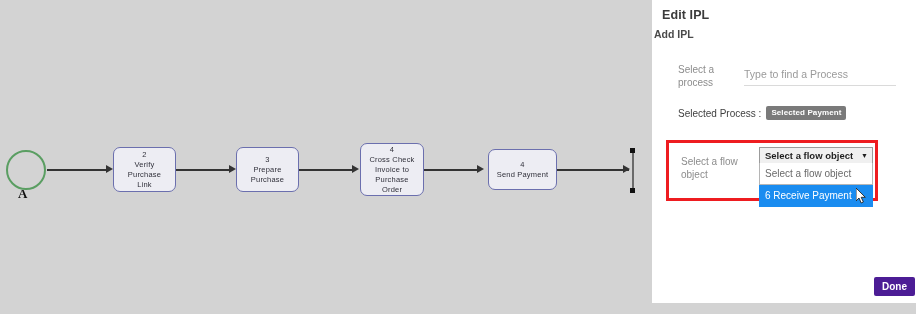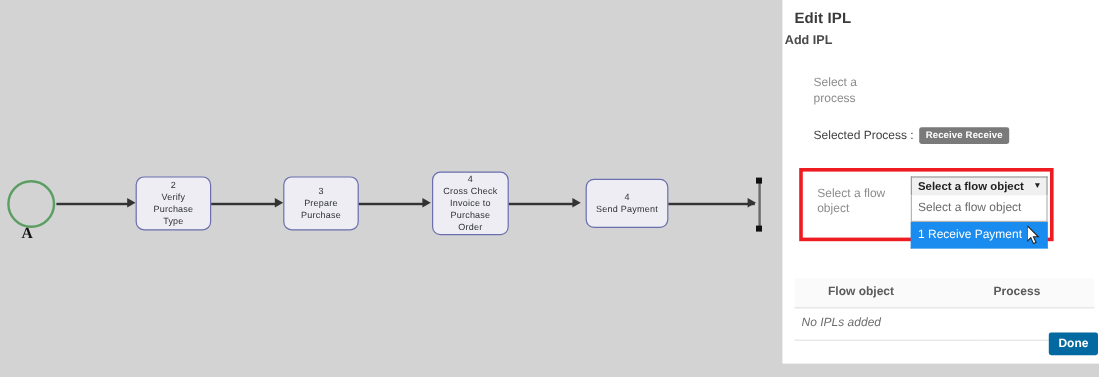--- a/index.html
+++ b/index.html
@@ -260,21 +260,21 @@
     padding: 7px 0 8px 6px;
     border-bottom: 1px solid #e4e4e4;
   }
 
   #done-button {
     position: absolute;
     left: 222px;
     top: 277px;
     width: 41px;
     height: 19px;
-    background: #0369a1;
+    background: #4c1d95;
     color: #ffffff;
     font-size: 10px;
     font-weight: bold;
     border: none;
     border-radius: 2px;
     font-family: "Liberation Sans", sans-serif;
     cursor: pointer;
     display: flex;
     align-items: center;
     justify-content: center;
@@ -288,21 +288,21 @@
   <div class="start-node" style="left:6px; top:150px; width:40px; height:40px;"></div>
   <div class="start-label" style="left:18px; top:186px;">A</div>
 
   <div class="conn" style="left:47px; top:169px; width:62px;"></div>
   <div class="conn-arrow" style="left:106px; top:165px;"></div>
 
   <div class="flow-node" style="left:113px; top:147px; width:63px; height:45px;">
     <span class="node-num">2</span>
     <span class="node-label">Verify
 Purchase
-Type</span>
+Link</span>
   </div>
 
   <div class="conn" style="left:176px; top:169px; width:56px;"></div>
   <div class="conn-arrow" style="left:229px; top:165px;"></div>
 
   <div class="flow-node" style="left:236px; top:147px; width:63px; height:45px;">
     <span class="node-num">3</span>
     <span class="node-label">Prepare
 Purchase</span>
   </div>
@@ -334,58 +334,46 @@
   <div class="sel-handle" style="left:630px; top:188px;"></div>
 </div>
 
 <div id="ipl-panel">
 
   <div id="panel-title">Edit IPL</div>
   <div id="panel-subtitle">Add IPL</div>
 
   <div class="field-row">
     <div class="field-label">Select a process</div>
+    <input class="process-input" type="text" placeholder="Type to find a Process" style="">
   </div>
 
   <div id="selected-process-row">
     <span id="selected-process-label">Selected Process :</span>
-    <span id="selected-process-badge">Receive Receive</span>
+    <span id="selected-process-badge">Selected Payment</span>
   </div>
 
   <div id="flow-object-highlight">
     <div id="flow-object-label">Select a flow object</div>
 
     <div id="flow-object-select-wrap">
       <div id="flow-object-select-button">
         <span>Select a flow object</span>
         <span id="flow-object-caret">▼</span>
       </div>
 
       <div class="option-item placeholder-option">
         <span>Select a flow object</span>
       </div>
 
       <div class="option-item selected-option">
-        <span>1 Receive Payment</span>
+        <span>6 Receive Payment</span>
         <svg id="mouse-cursor" viewBox="0 0 11 16">
           <polygon points="0,0 0,13 3,10 5.2,15 7.4,14 5.2,9.3 9.3,9.3" fill="#ffffff" stroke="#222222" stroke-width="0.9"></polygon>
         </svg>
       </div>
     </div>
   </div>
 
 
-  <table id="ipl-table">
-    <thead>
-      <tr>
-        <th class="col-flow">Flow object</th>
-        <th class="col-process">Process</th>
-      </tr>
-    </thead>
-    <tbody>
-      <tr>
-        <td colspan="2">No IPLs added</td>
-      </tr>
-    </tbody>
-  </table>
 
   <button id="done-button">Done</button>
 </div>
 
 </body></html>

